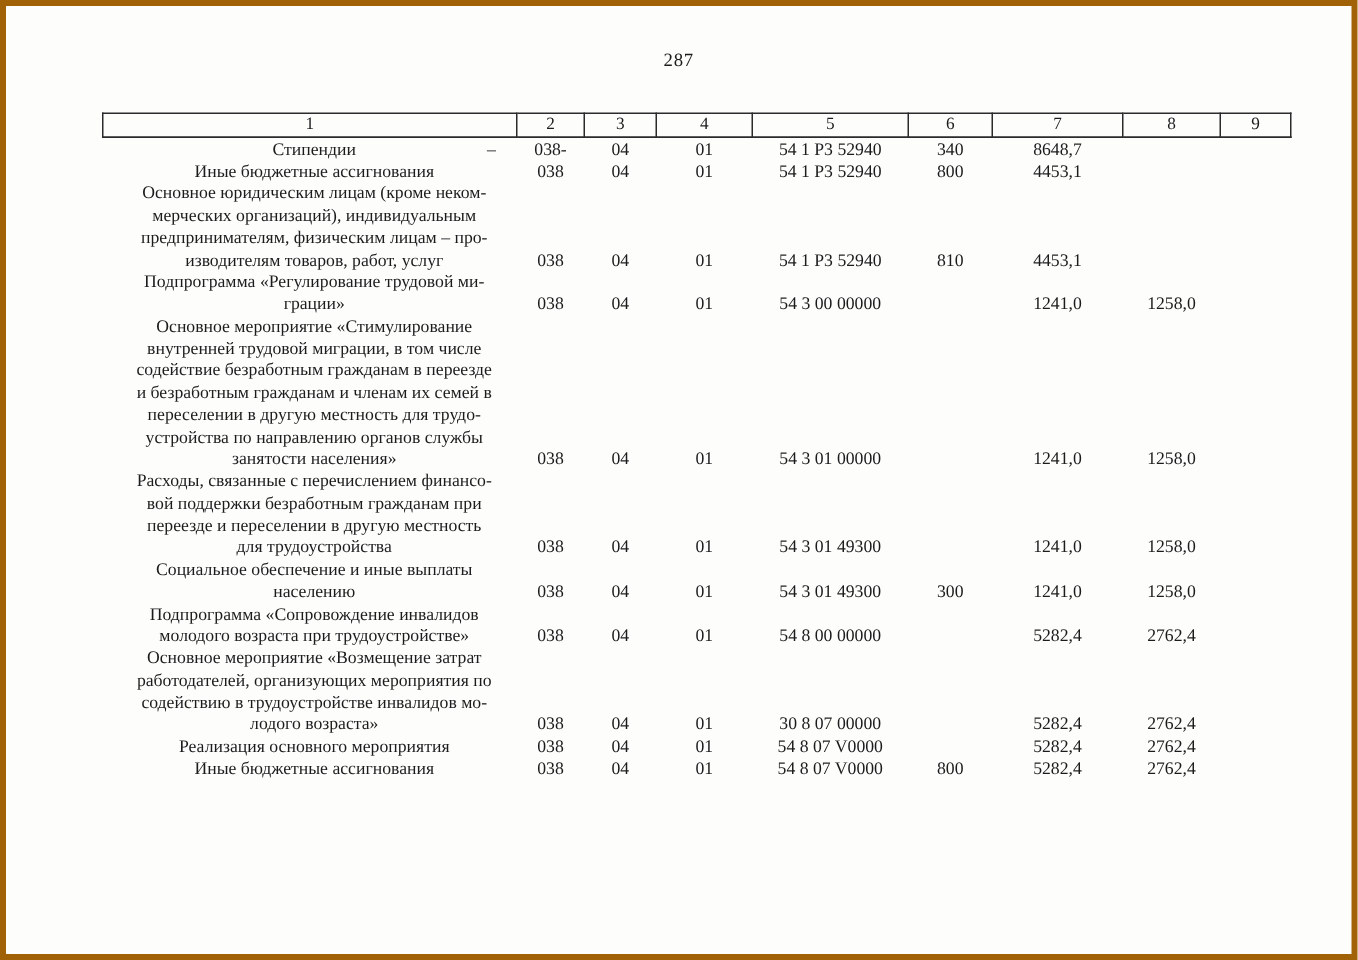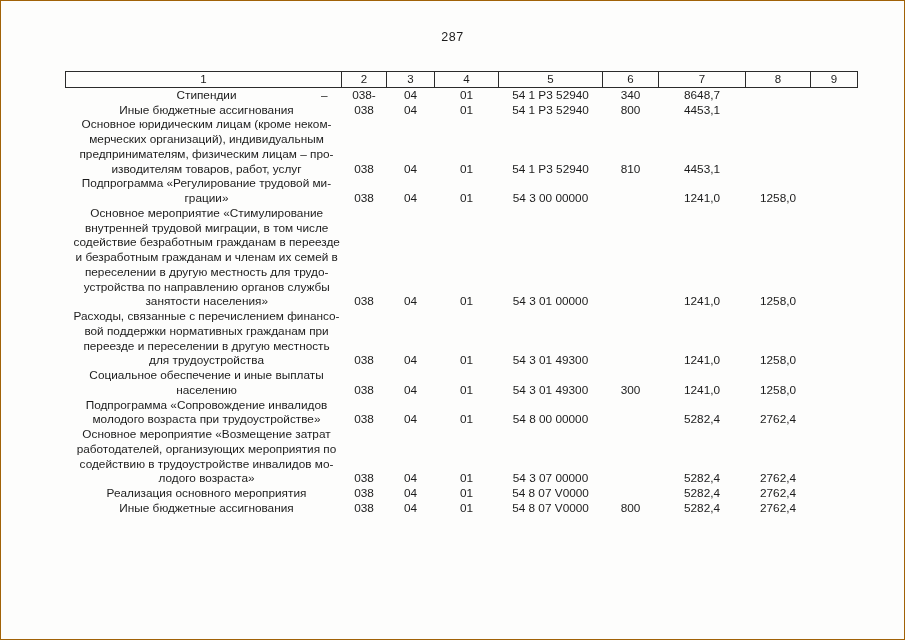--- a/index.html
+++ b/index.html
@@ -2,23 +2,23 @@
 <html><head>
 <meta charset="utf-8">
 <style>
   * { margin: 0; padding: 0; box-sizing: border-box; }
   html, body { width: 905px; height: 640px; }
   body { background: #ffffff; }
 
   .page {
     width: 905px; height: 640px;
     background: #fdfdfc;
-    border: 1px solid #a16207;
+    border: 4px solid #a16207;
     position: relative;
-    font-family: Liberation Sans, sans-serif;
+    font-family: Liberation Serif, serif;
     color: #1c1c1c;
     overflow: hidden;
   }
 
   .page-number {
     text-align: center;
     margin-top: 29px;
     font-size: 12.5px;
     letter-spacing: 0.5px;
   }
@@ -179,21 +179,21 @@
     <td>54 3 01 00000</td>
     <td></td>
     <td>1241,0</td>
     <td>1258,0</td>
     <td></td>
   </tr>
 
   <tr>
     <td class="c1">
       <span class="nm">Расходы, связанные с перечислением финансо-
-вой поддержки нормативных гражданам при
+вой поддержки безработным гражданам при
 переезде и переселении в другую местность
 для трудоустройства</span>
       <span class="dash"></span>
     </td>
     <td>038</td>
     <td>04</td>
     <td>01</td>
     <td>54 3 01 49300</td>
     <td></td>
     <td>1241,0</td>
@@ -238,21 +238,21 @@
     <td class="c1">
       <span class="nm">Основное мероприятие «Возмещение затрат
 работодателей, организующих мероприятия по
 содействию в трудоустройстве инвалидов мо-
 лодого возраста»</span>
       <span class="dash"></span>
     </td>
     <td>038</td>
     <td>04</td>
     <td>01</td>
-    <td>54 3 07 00000</td>
+    <td>30 8 07 00000</td>
     <td></td>
     <td>5282,4</td>
     <td>2762,4</td>
     <td></td>
   </tr>
 
   <tr>
     <td class="c1">
       <span class="nm">Реализация основного мероприятия</span>
       <span class="dash"></span>

